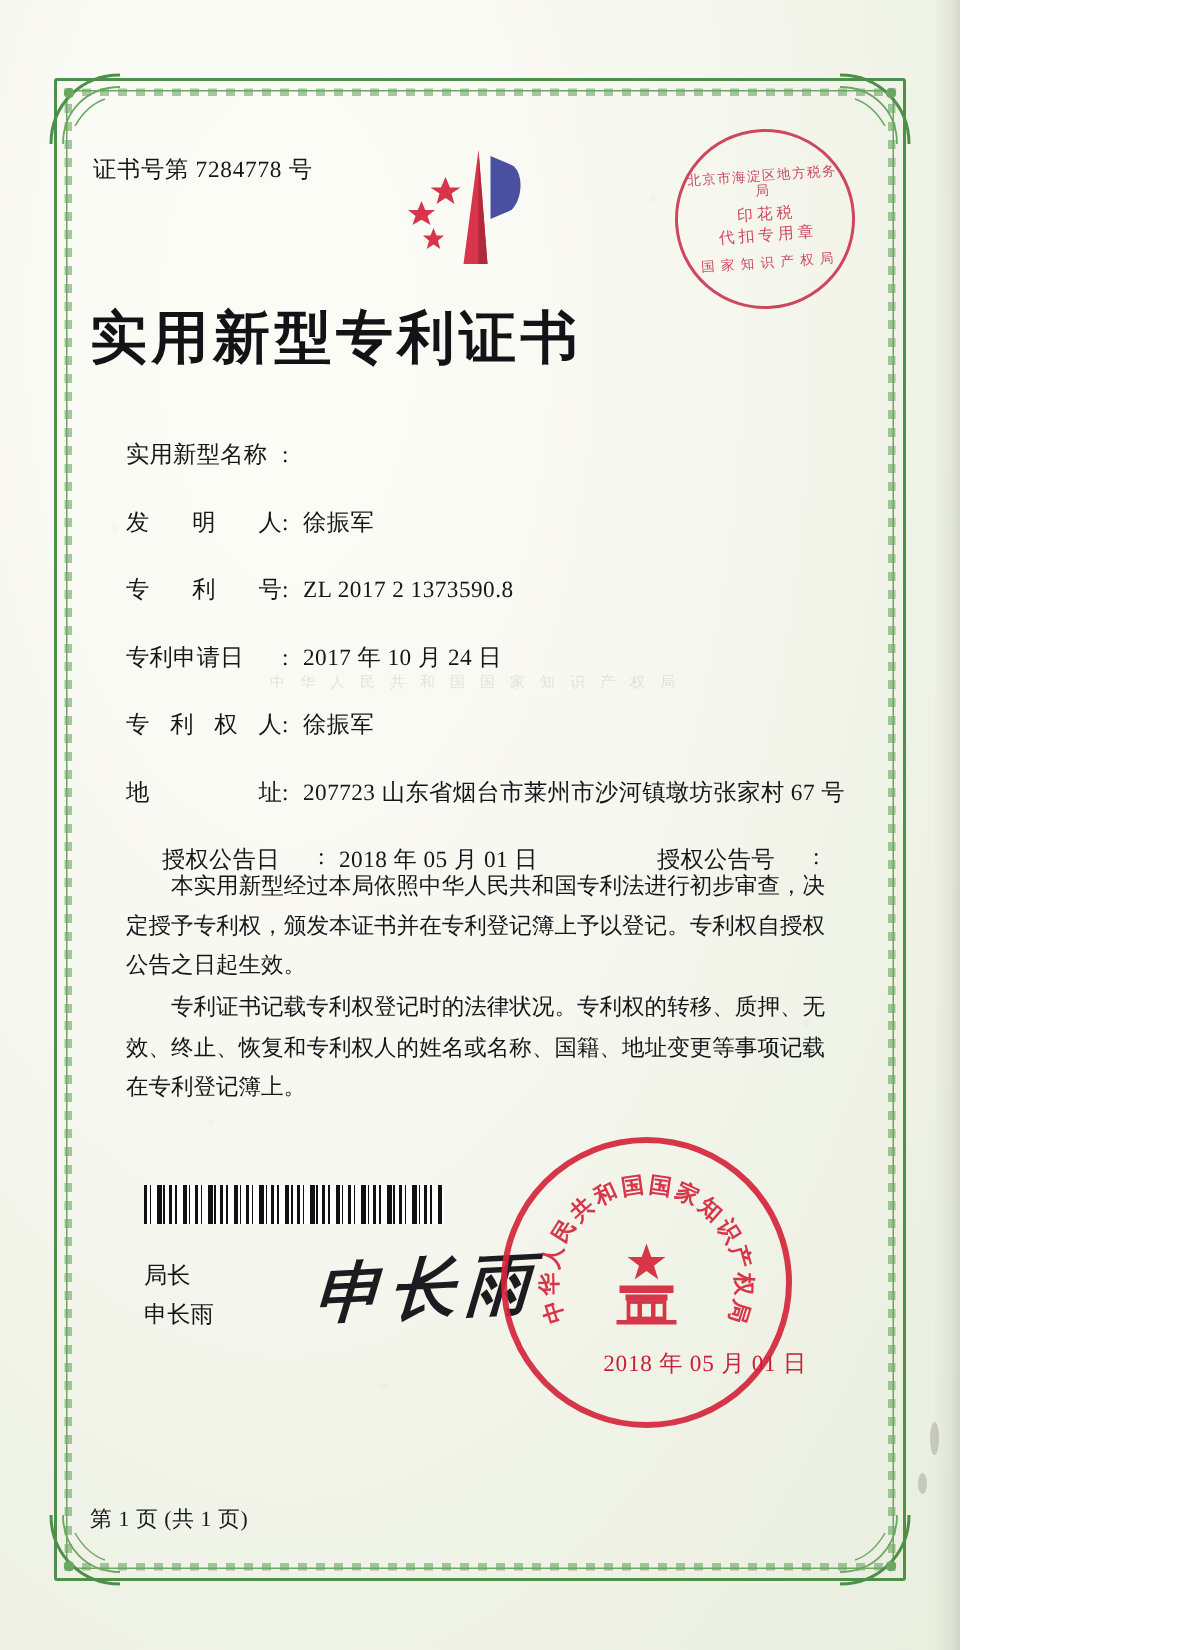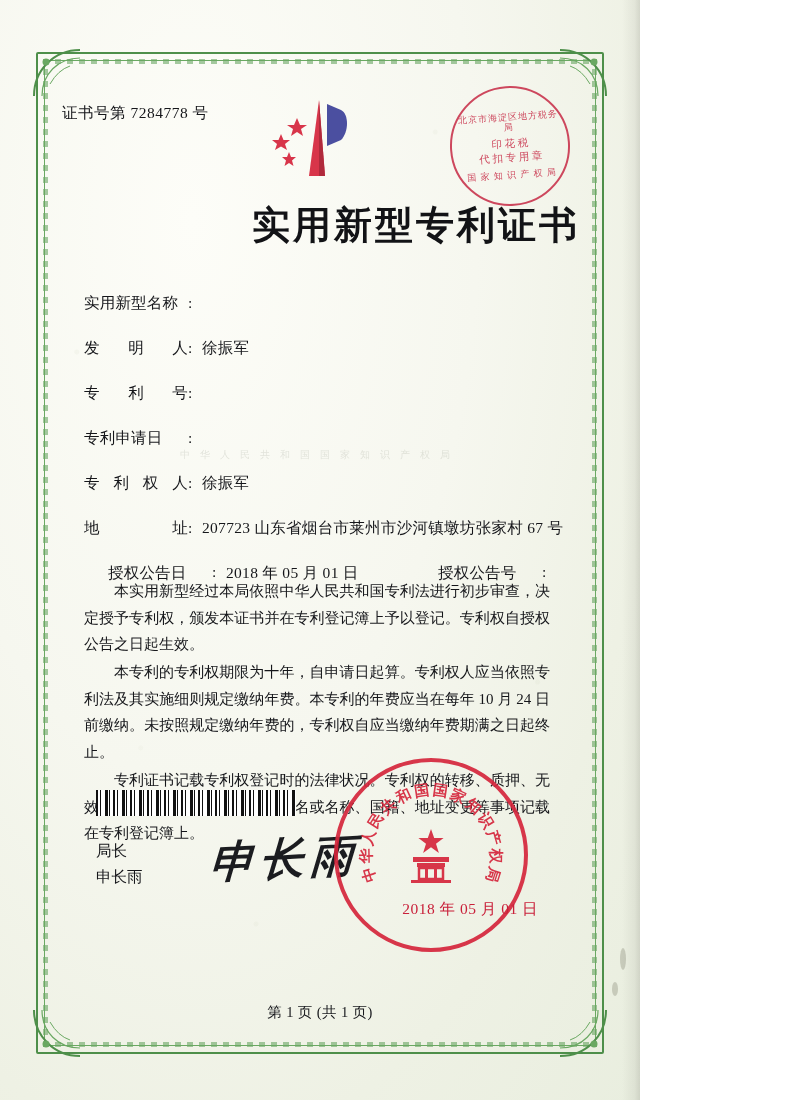--- a/index.html
+++ b/index.html
@@ -115,21 +115,21 @@
   
   .logo {
     position: absolute;
     left: 50%; top: 18px;
     transform: translateX(-50%);
     width: 150px; height: 86px;
   }
   .doc-title {
     position: absolute;
     left: 0; right: 0; top: 122px;
-    text-align: right;
+    text-align: left;
     font-family: Liberation Sans, sans-serif;
     font-size: 38px;
     font-weight: bold;
     letter-spacing: 3px;
     color: #121316;
   }
 
   
   .fields {
     position: absolute;
@@ -243,21 +243,20 @@
     right: 42px; bottom: 110px;
     font-size: 15.5px;
     color: #c9203a;
     letter-spacing: 0.5px;
     font-family: "Liberation Serif", serif;
   }
 
   .page-footer {
     position: absolute;
     left: 0; right: 0; bottom: 8px;
-    text-align: center;
     font-size: 14.5px;
     color: #17181c;
     letter-spacing: 0.4px;
   }
 
   
   .watermark {
     position: absolute;
     left: 50%; top: 370px;
     transform: translateX(-50%);
@@ -369,25 +368,27 @@
         <div class="field-value">徐振军</div>
       </div>
 
       <div class="field-row">
         <div class="field-label spread">
           <span>专</span>
           <span>利</span>
           <span>号</span>
         </div>
         <div class="field-colon">:</div>
+        <div class="field-value">ZL 2017 2 1373590.8</div>
       </div>
 
       <div class="field-row">
         <div class="field-label">专利申请日</div>
         <div class="field-colon">:</div>
+        <div class="field-value">2017 年 10 月 24 日</div>
       </div>
 
       <div class="field-row">
         <div class="field-label spread">
           <span>专</span>
           <span>利</span>
           <span>权</span>
           <span>人</span>
         </div>
         <div class="field-colon">:</div>
@@ -412,21 +413,20 @@
         <div class="right">
           <div class="field-label">授权公告号</div>
           <div class="field-colon">:</div>
         </div>
       </div>
 
     </div>
 
     <div class="paras">
       <p>本实用新型经过本局依照中华人民共和国专利法进行初步审查，决定授予专利权，颁发本证书并在专利登记簿上予以登记。专利权自授权公告之日起生效。</p>
-      <p>本专利的专利权期限为十年，自申请日起算。专利权人应当依照专利法及其实施细则规定缴纳年费。本专利的年费应当在每年 10 月 24 日前缴纳。未按照规定缴纳年费的，专利权自应当缴纳年费期满之日起终止。</p>
       <p>专利证书记载专利权登记时的法律状况。专利权的转移、质押、无效、终止、恢复和专利权人的姓名或名称、国籍、地址变更等事项记载在专利登记簿上。</p>
     </div>
 
     <div class="barcode"></div>
 
     <div class="sig-block">
       <div>局长</div>
       <div>申长雨</div>
     </div>
 

